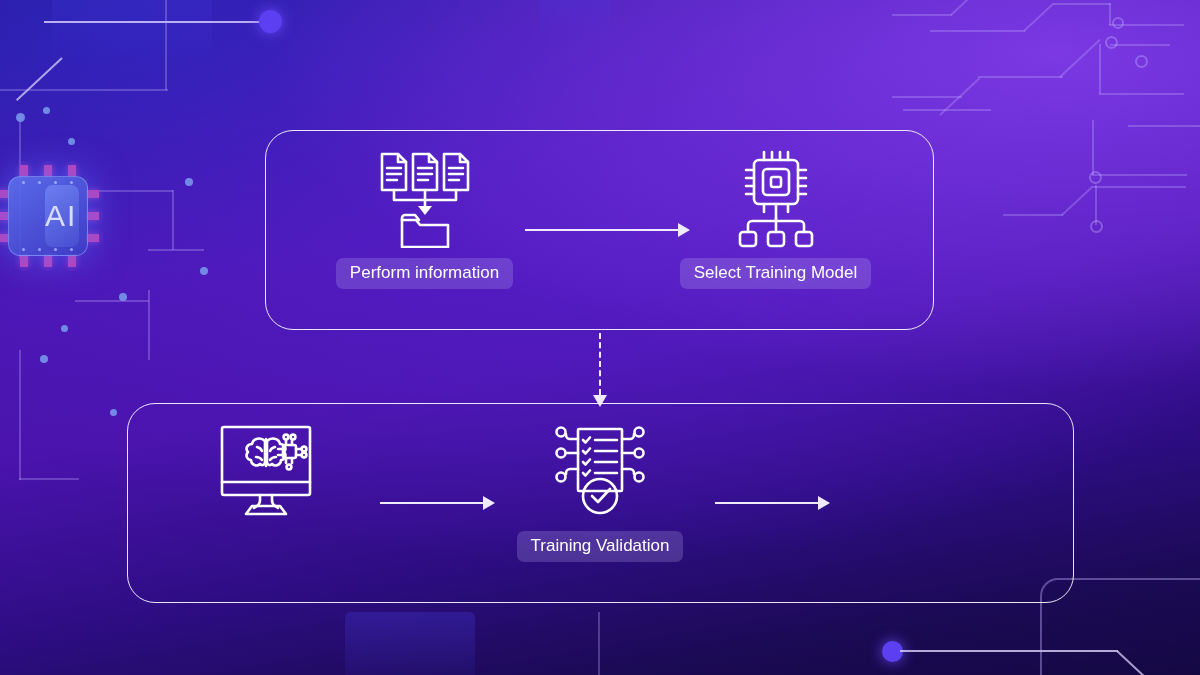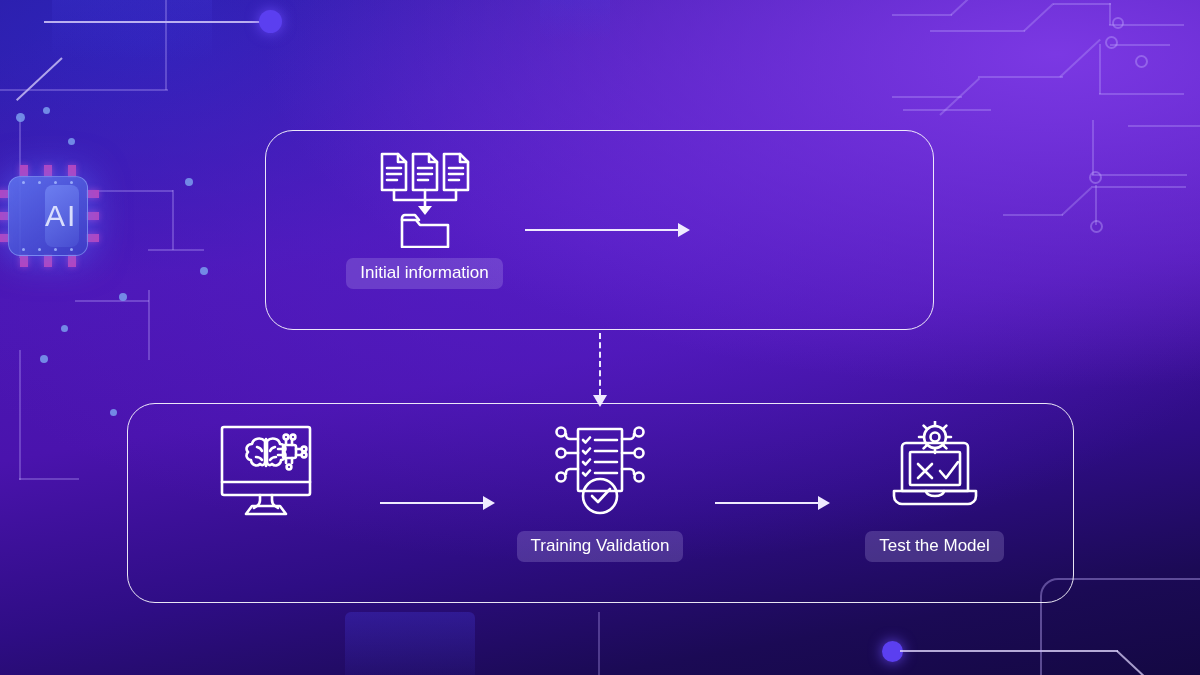--- a/index.html
+++ b/index.html
@@ -348,23 +348,49 @@
 
         <path d="M22 42 v10 h62 v-10"></path>
         <path d="M53 42 v18"></path>
 
         <path d="M46 58 l7 9 l7 -9 z" fill="#ffffff" stroke="none"></path>
 
         <path d="M30 72 h14 l4 5 h28 v22 h-46 z"></path>
         <path d="M30 72 v-2 a3 3 0 0 1 3 -3 h10 l4 5"></path>
       </svg>
     </div>
-    <div class="pill">Initial information</div>
-  </div>
-
+    <div class="pill">Perform information</div>
+  </div>
+
+  <div class="step" id="step-select">
+    <div class="icon-wrap">
+      <svg class="ico" width="100" height="100" viewBox="0 0 100 100" fill="none" stroke="#ffffff" stroke-width="2.6" stroke-linecap="round" stroke-linejoin="round">
+
+        <rect x="28" y="12" width="44" height="44" rx="5"></rect>
+        <rect x="37" y="21" width="26" height="26" rx="4"></rect>
+        <rect x="45" y="29" width="10" height="10" rx="2"></rect>
+
+        <path d="M38 12 v-8 M46 12 v-8 M54 12 v-8 M62 12 v-8"></path>
+
+        <path d="M38 56 v8 M62 56 v8"></path>
+
+        <path d="M28 22 h-8 M28 30 h-8 M28 38 h-8 M28 46 h-8"></path>
+
+        <path d="M72 22 h8 M72 30 h8 M72 38 h8 M72 46 h8"></path>
+
+        <path d="M50 56 v14"></path>
+        <path d="M22 84 v-7 a4 4 0 0 1 4 -4 h48 a4 4 0 0 1 4 4 v7"></path>
+        <path d="M50 70 v14"></path>
+        <rect x="14" y="84" width="16" height="14" rx="3"></rect>
+        <rect x="42" y="84" width="16" height="14" rx="3"></rect>
+        <rect x="70" y="84" width="16" height="14" rx="3"></rect>
+      </svg>
+    </div>
+    <div class="pill">Select Training Model</div>
+  </div>
 
   <div class="arrow-h" id="arrow-top-1">
     <div class="line"></div>
     <div class="head"></div>
   </div>
 
   <div class="arrow-v" id="arrow-mid">
     <div class="dline"></div>
     <div class="head"></div>
   </div>
@@ -426,43 +452,20 @@
         <circle cx="94" cy="32" r="4.5"></circle>
         <circle cx="94" cy="56" r="4.5"></circle>
 
         <circle cx="55" cy="75" r="17" fill="none"></circle>
         <path d="M47 75 l6 6 l12 -13"></path>
       </svg>
     </div>
     <div class="pill">Training Validation</div>
   </div>
 
-  <div class="step" id="step-test">
-    <div class="icon-wrap">
-      <svg class="ico" width="110" height="100" viewBox="0 0 110 100" fill="none" stroke="#ffffff" stroke-width="2.6" stroke-linecap="round" stroke-linejoin="round">
-
-        <path d="M22 26 a4 4 0 0 1 4 -4 h58 a4 4 0 0 1 4 4 v44 h-66 z"></path>
-        <rect x="30" y="31" width="50" height="33" rx="1"></rect>
-
-        <path d="M14 70 h82 v5 a8 8 0 0 1 -8 8 h-66 a8 8 0 0 1 -8 -8 z"></path>
-        <path d="M46 70 a9 5 0 0 0 18 0"></path>
-
-        <path d="M38 43 l14 14 M52 43 l-14 14"></path>
-
-        <path d="M60 50 l6 7 l12 -16"></path>
-
-        <circle cx="55" cy="16" r="11"></circle>
-        <circle cx="55" cy="16" r="4.5"></circle>
-        <path d="M55 5 v-5 M55 27 v5 M44 16 h-5 M66 16 h5
-                 M47.2 8.2 l-3.6 -3.6 M62.8 8.2 l3.6 -3.6
-                 M47.2 23.8 l-3.6 3.6 M62.8 23.8 l3.6 3.6"></path>
-      </svg>
-    </div>
-    <div class="pill">Test the Model</div>
-  </div>
 
   <div class="arrow-h" id="arrow-bot-1">
     <div class="line"></div>
     <div class="head"></div>
   </div>
   <div class="arrow-h" id="arrow-bot-2">
     <div class="line"></div>
     <div class="head"></div>
   </div>
 

